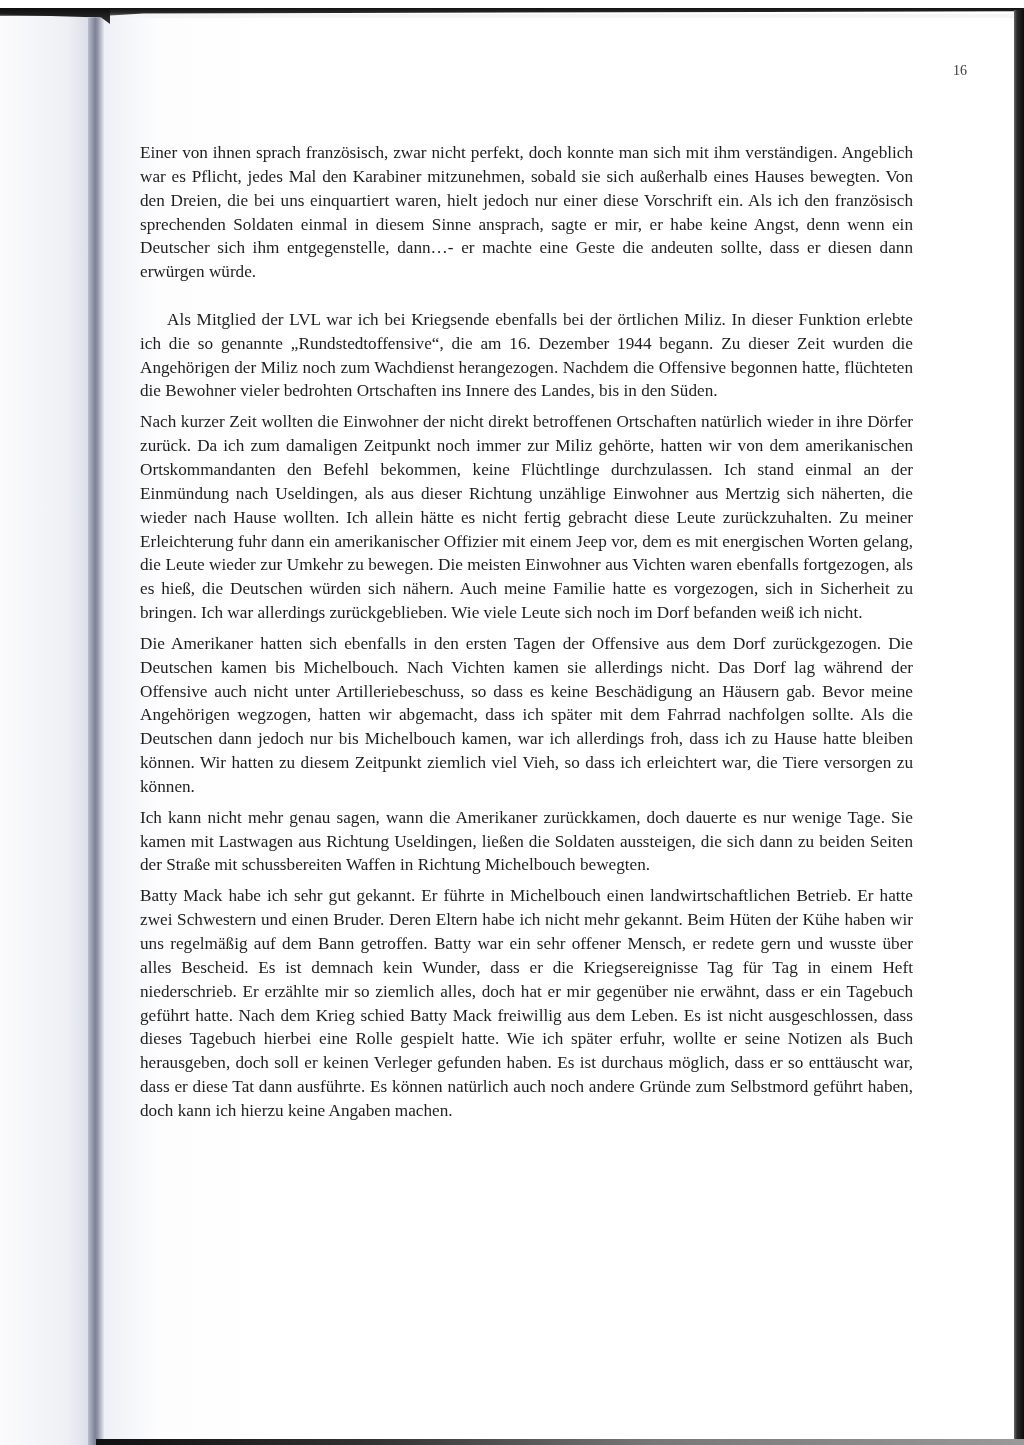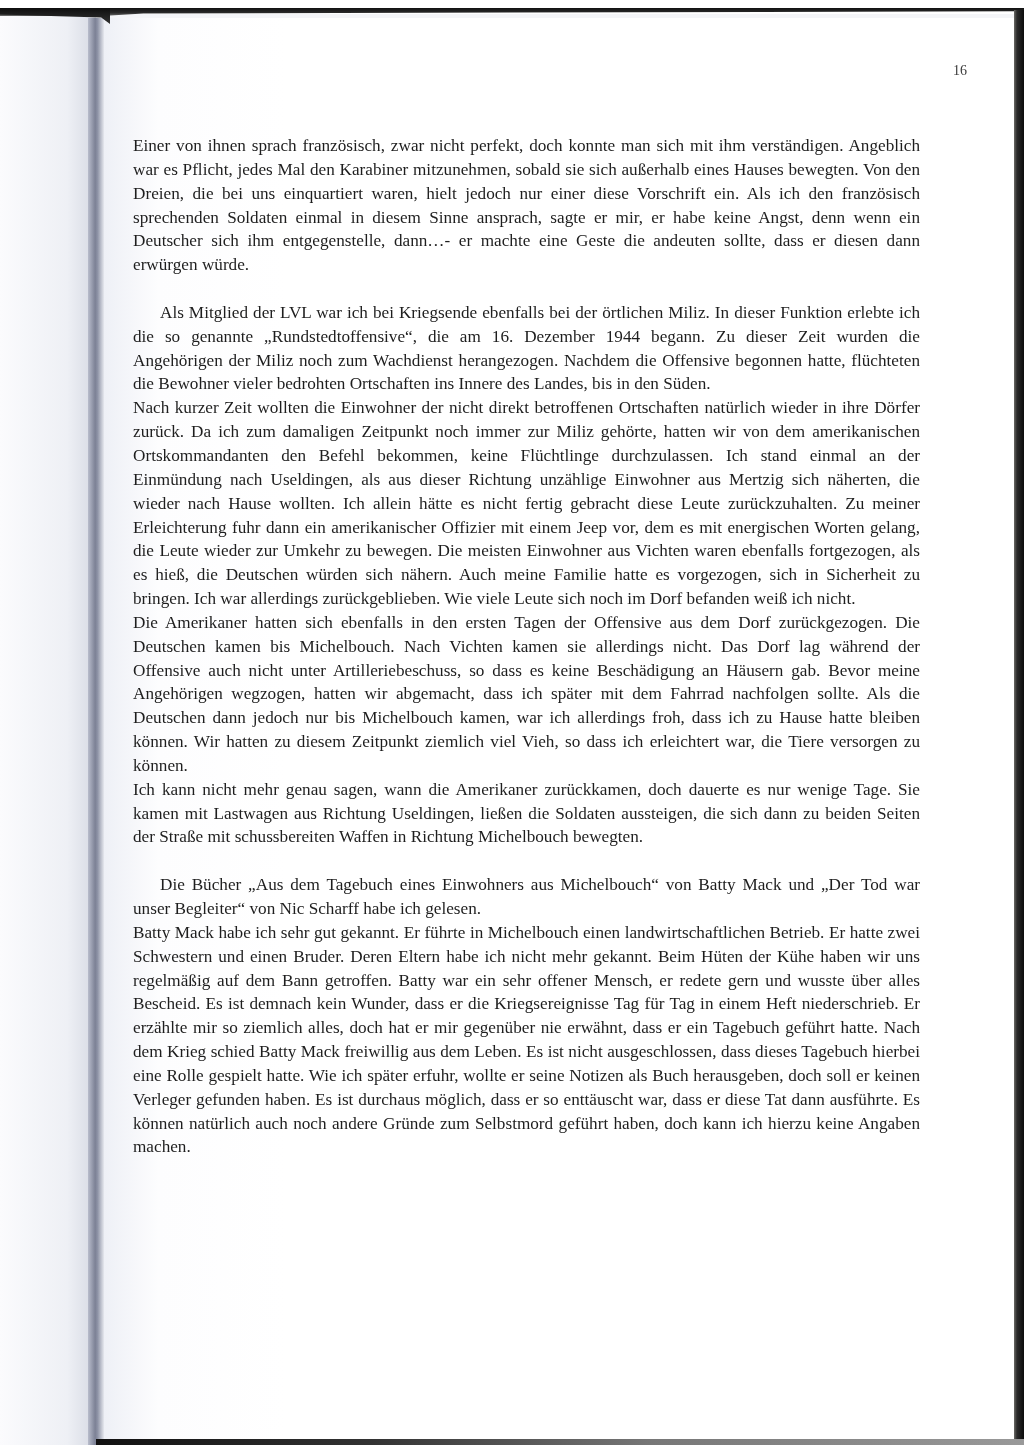--- a/index.html
+++ b/index.html
@@ -45,21 +45,21 @@
       background: linear-gradient(to right, #eef0f6 0%, #fdfdfe 6%, #ffffff 20%, #ffffff 100%);
     }
     .page-number {
       position: absolute; left: 953px; top: 63px; font-size: 14px; color: #3a3a3a;
     }
     .body-text {
       position: absolute; left: 133px; top: 134px; width: 787px;
       font-size: 17.2px; line-height: 23.85px; color: #1e1e1e;
       text-align: justify;
     }
-    .para { margin: 0; }
+    .para { margin: 7px; }
     .para.indent { text-indent: 27px; }
     .para.gap { margin-top: 23.85px; }
   </style>
 </head>
 <body>
 
 <div class="scan-left"></div>
 <div class="page"></div>
 <div class="gutter"></div>
 <div class="top-edge"></div>
@@ -69,15 +69,14 @@
 <div class="bottom-bar"></div>
 
 <div class="page-number">16</div>
 
 <div class="body-text">
   <p class="para">Einer von ihnen sprach französisch, zwar nicht perfekt, doch konnte man sich mit ihm verständigen. Angeblich war es Pflicht, jedes Mal den Karabiner mitzunehmen, sobald sie sich außerhalb eines Hauses bewegten. Von den Dreien, die bei uns einquartiert waren, hielt jedoch nur einer diese Vorschrift ein. Als ich den französisch sprechenden Soldaten einmal in diesem Sinne ansprach, sagte er mir, er habe keine Angst, denn wenn ein Deutscher sich ihm entgegenstelle, dann…- er machte eine Geste die andeuten sollte, dass er diesen dann erwürgen würde.</p>
   <p class="para indent gap">Als Mitglied der LVL war ich bei Kriegsende ebenfalls bei der örtlichen Miliz. In dieser Funktion erlebte ich die so genannte „Rundstedtoffensive“, die am 16. Dezember 1944 begann. Zu dieser Zeit wurden die Angehörigen der Miliz noch zum Wachdienst herangezogen. Nachdem die Offensive begonnen hatte, flüchteten die Bewohner vieler bedrohten Ortschaften ins Innere des Landes, bis in den Süden.</p>
   <p class="para">Nach kurzer Zeit wollten die Einwohner der nicht direkt betroffenen Ortschaften natürlich wieder in ihre Dörfer zurück. Da ich zum damaligen Zeitpunkt noch immer zur Miliz gehörte, hatten wir von dem amerikanischen Ortskommandanten den Befehl bekommen, keine Flüchtlinge durchzulassen. Ich stand einmal an der Einmündung nach Useldingen, als aus dieser Richtung unzählige Einwohner aus Mertzig sich näherten, die wieder nach Hause wollten. Ich allein hätte es nicht fertig gebracht diese Leute zurückzuhalten. Zu meiner Erleichterung fuhr dann ein amerikanischer Offizier mit einem Jeep vor, dem es mit energischen Worten gelang, die Leute wieder zur Umkehr zu bewegen. Die meisten Einwohner aus Vichten waren ebenfalls fortgezogen, als es hieß, die Deutschen würden sich nähern. Auch meine Familie hatte es vorgezogen, sich in Sicherheit zu bringen. Ich war allerdings zurückgeblieben. Wie viele Leute sich noch im Dorf befanden weiß ich nicht.</p>
   <p class="para">Die Amerikaner hatten sich ebenfalls in den ersten Tagen der Offensive aus dem Dorf zurückgezogen. Die Deutschen kamen bis Michelbouch. Nach Vichten kamen sie allerdings nicht. Das Dorf lag während der Offensive auch nicht unter Artilleriebeschuss, so dass es keine Beschädigung an Häusern gab. Bevor meine Angehörigen wegzogen, hatten wir abgemacht, dass ich später mit dem Fahrrad nachfolgen sollte. Als die Deutschen dann jedoch nur bis Michelbouch kamen, war ich allerdings froh, dass ich zu Hause hatte bleiben können. Wir hatten zu diesem Zeitpunkt ziemlich viel Vieh, so dass ich erleichtert war, die Tiere versorgen zu können.</p>
   <p class="para">Ich kann nicht mehr genau sagen, wann die Amerikaner zurückkamen, doch dauerte es nur wenige Tage. Sie kamen mit Lastwagen aus Richtung Useldingen, ließen die Soldaten aussteigen, die sich dann zu beiden Seiten der Straße mit schussbereiten Waffen in Richtung Michelbouch bewegten.</p>
-  <p class="para indent gap">Die Bücher „Aus dem Tagebuch eines Einwohners aus Michelbouch“ von Batty Mack und „Der Tod war unser Begleiter“ von Nic Scharff habe ich gelesen.</p>
   <p class="para">Batty Mack habe ich sehr gut gekannt. Er führte in Michelbouch einen landwirtschaftlichen Betrieb. Er hatte zwei Schwestern und einen Bruder. Deren Eltern habe ich nicht mehr gekannt. Beim Hüten der Kühe haben wir uns regelmäßig auf dem Bann getroffen. Batty war ein sehr offener Mensch, er redete gern und wusste über alles Bescheid. Es ist demnach kein Wunder, dass er die Kriegsereignisse Tag für Tag in einem Heft niederschrieb. Er erzählte mir so ziemlich alles, doch hat er mir gegenüber nie erwähnt, dass er ein Tagebuch geführt hatte. Nach dem Krieg schied Batty Mack freiwillig aus dem Leben. Es ist nicht ausgeschlossen, dass dieses Tagebuch hierbei eine Rolle gespielt hatte. Wie ich später erfuhr, wollte er seine Notizen als Buch herausgeben, doch soll er keinen Verleger gefunden haben. Es ist durchaus möglich, dass er so enttäuscht war, dass er diese Tat dann ausführte. Es können natürlich auch noch andere Gründe zum Selbstmord geführt haben, doch kann ich hierzu keine Angaben machen.</p>
 </div>
 
 </body></html>

